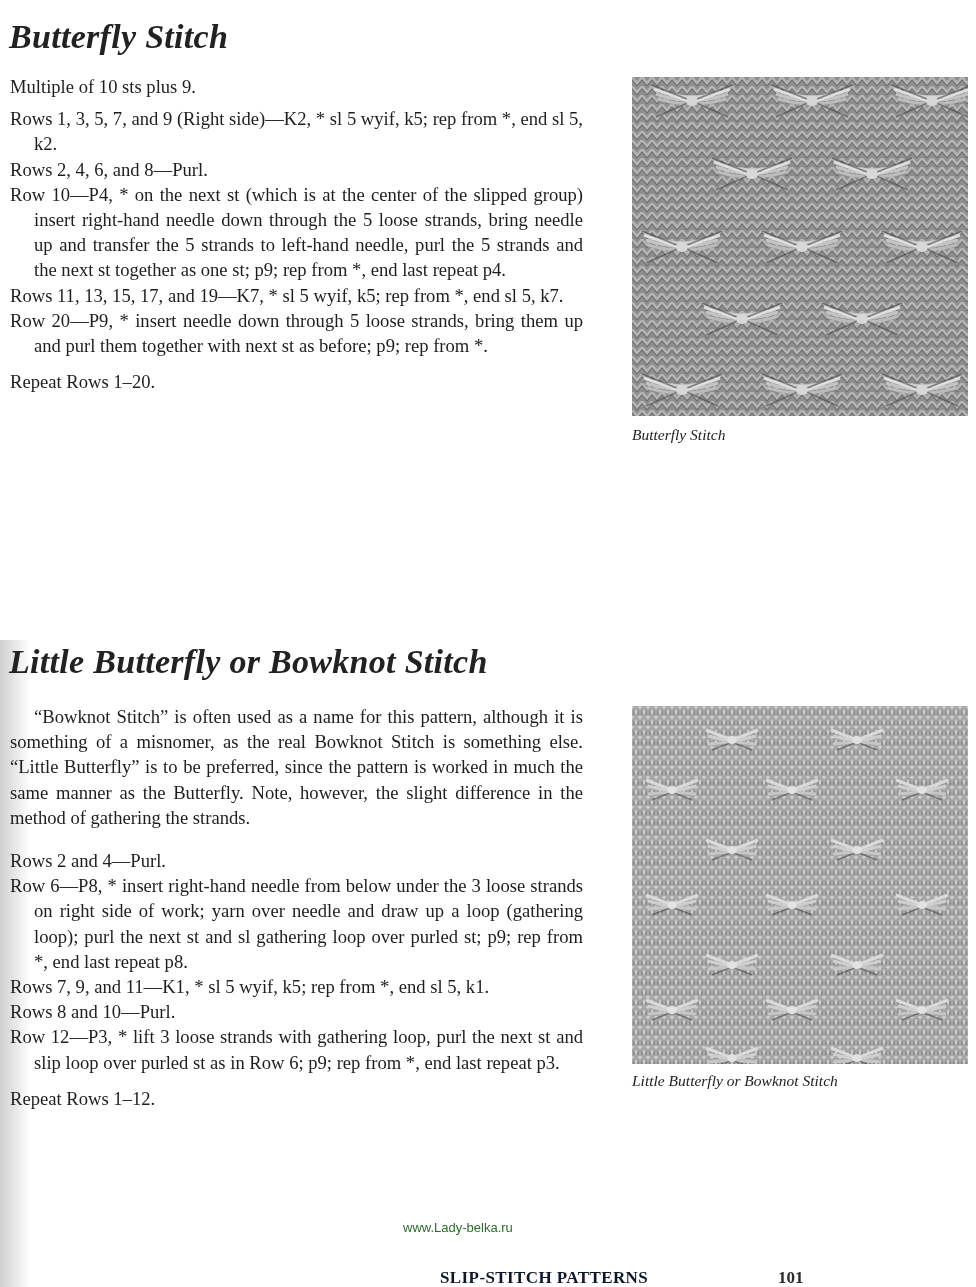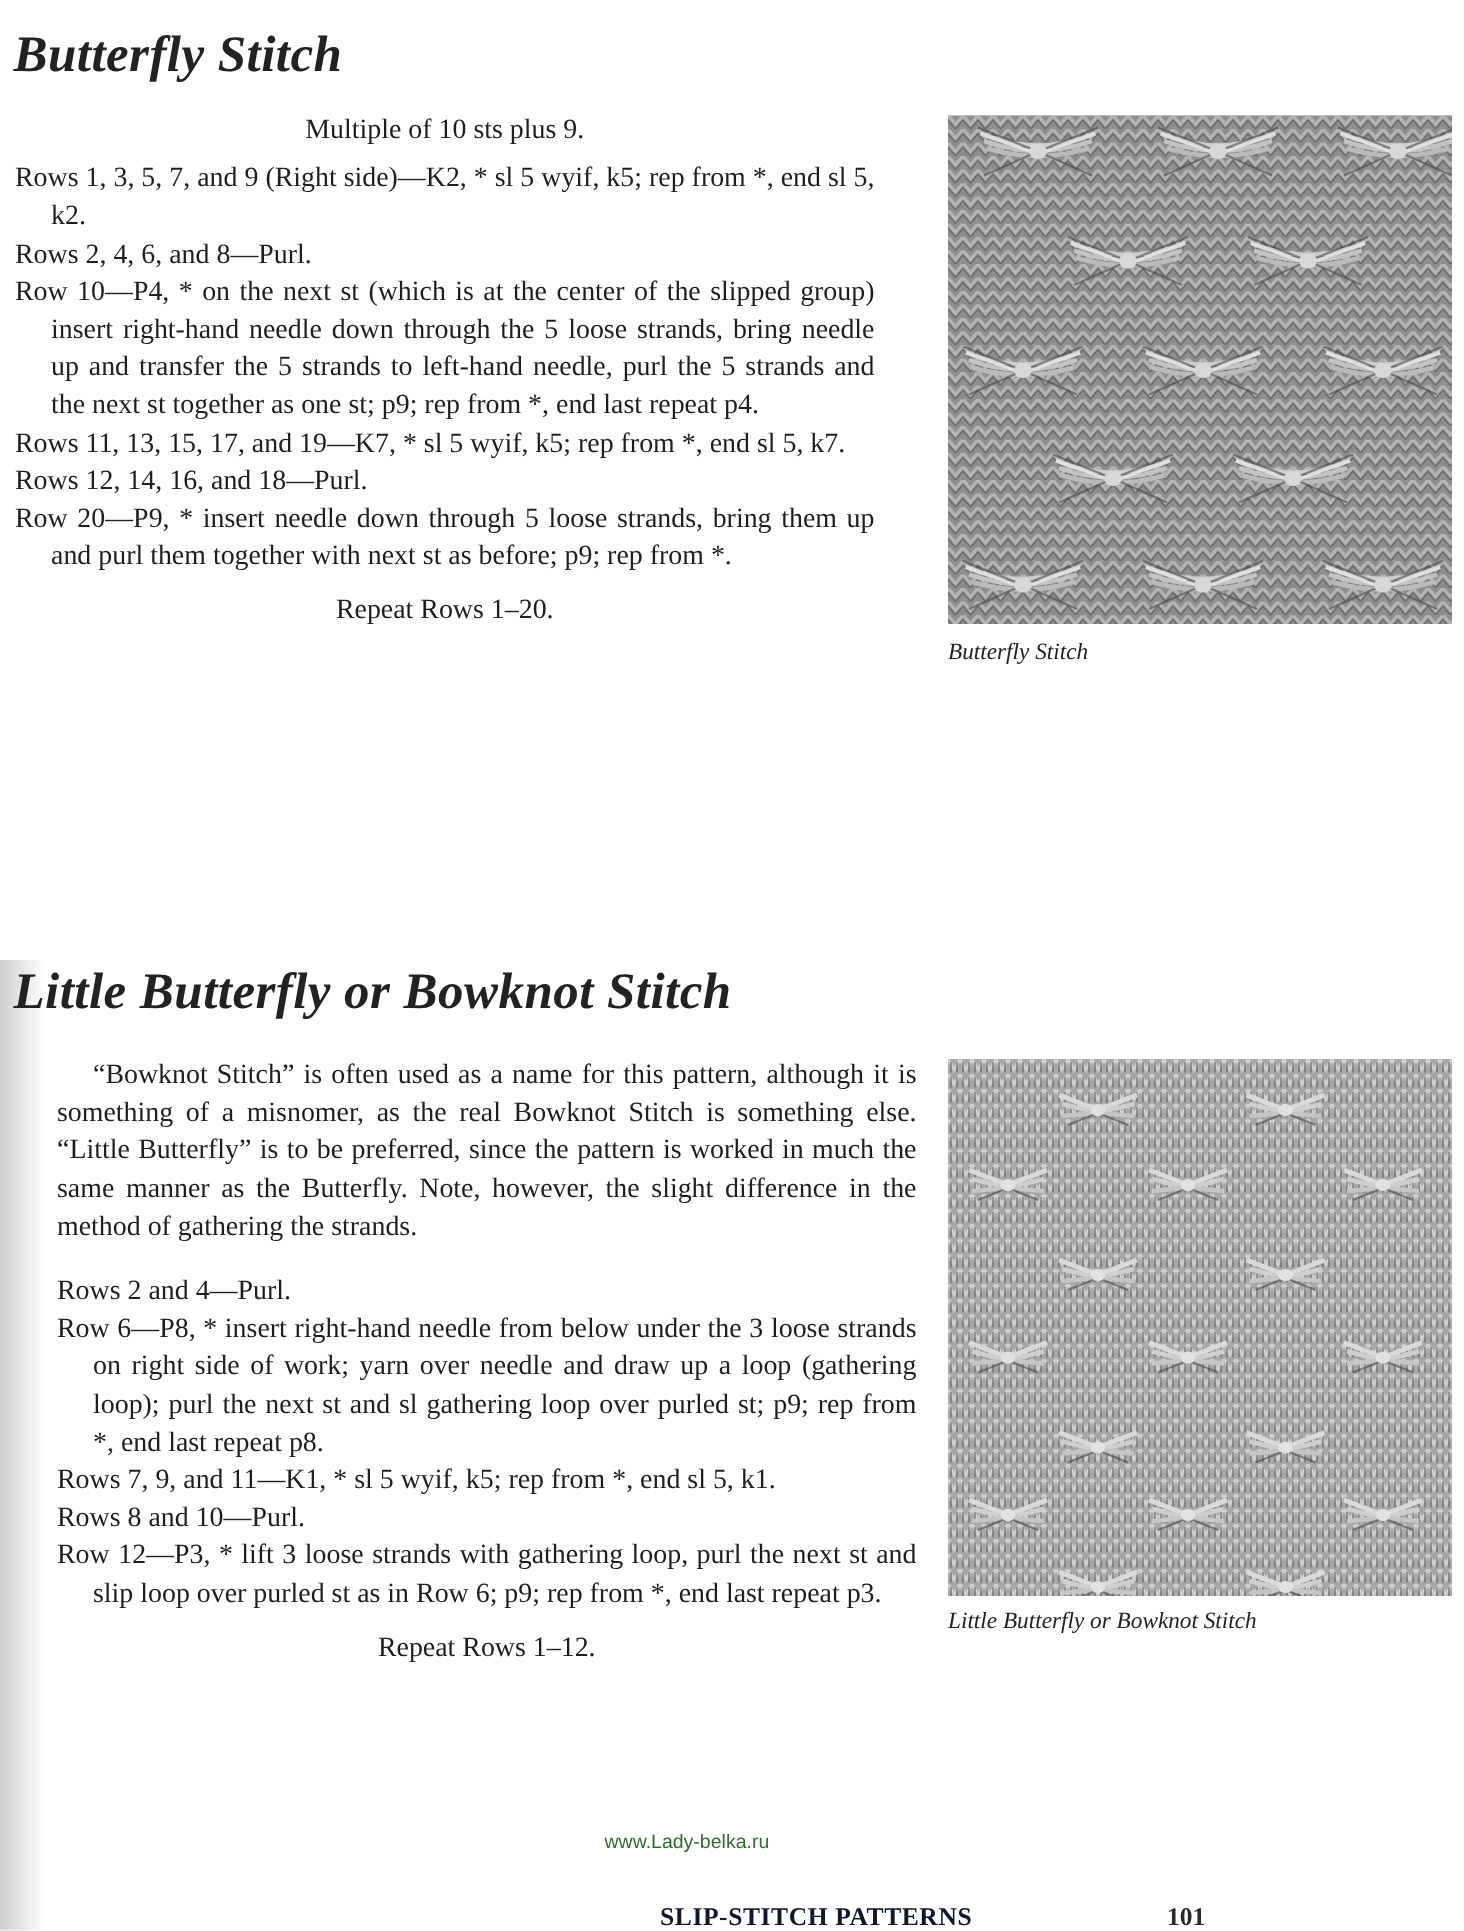--- a/index.html
+++ b/index.html
@@ -21,22 +21,22 @@
     font-size: 34px; letter-spacing: 0.3px; color: #222;
     margin: 0; white-space: nowrap;
   }
   .t1 { top: 18px; }
   .t2 { top: 643px; }
   .col {
     position: absolute; left: 10px; width: 573px;
     font-size: 18.6px; line-height: 25.2px;
   }
   .c1 { top: 74px; }
-  .c2 { top: 704px; margin-left: 28px; }
-  .center { text-align: center; margin: 0; }
+  .c2 { top: 704px; }
+  .center { text-align: left; margin: 0; }
   .instr {
     margin: 0; text-align: justify; text-align-last: left;
     padding-left: 24px; text-indent: -24px;
   }
   .para { margin: 0; text-indent: 24px; text-align: justify; }
   .gap-s { height: 7px; }
   .gap-m { height: 11px; }
   .photo {
     position: absolute; left: 632px; width: 336px;
     background-color: #8a8a8a;
@@ -72,21 +72,20 @@
 
 <h1 class="title t1">Butterfly Stitch</h1>
 
 <div class="col c1">
   <p class="center">Multiple of 10 sts plus 9.</p>
   <div class="gap-s"></div>
   <p class="instr">Rows 1, 3, 5, 7, and 9 (Right side)—K2, * sl 5 wyif, k5; rep from *, end sl 5, k2.</p>
   <p class="instr">Rows 2, 4, 6, and 8—Purl.</p>
   <p class="instr">Row 10—P4, * on the next st (which is at the center of the slipped group) insert right-hand needle down through the 5 loose strands, bring needle up and transfer the 5 strands to left-hand needle, purl the 5 strands and the next st together as one st; p9; rep from *, end last repeat p4.</p>
   <p class="instr">Rows 11, 13, 15, 17, and 19—K7, * sl 5 wyif, k5; rep from *, end sl 5, k7.</p>
-  <p class="instr">Rows 12, 14, 16, and 18—Purl.</p>
   <p class="instr">Row 20—P9, * insert needle down through 5 loose strands, bring them up and purl them together with next st as before; p9; rep from *.</p>
   <div class="gap-m"></div>
   <p class="center">Repeat Rows 1–20.</p>
 </div>
 
 <div class="photo p1">
   <svg width="336" height="339" viewBox="0 0 336 339">
     <defs>
       <pattern id="knit1" width="10" height="9" patternUnits="userSpaceOnUse">
         <rect width="10" height="9" fill="#8e8e8e"></rect>

